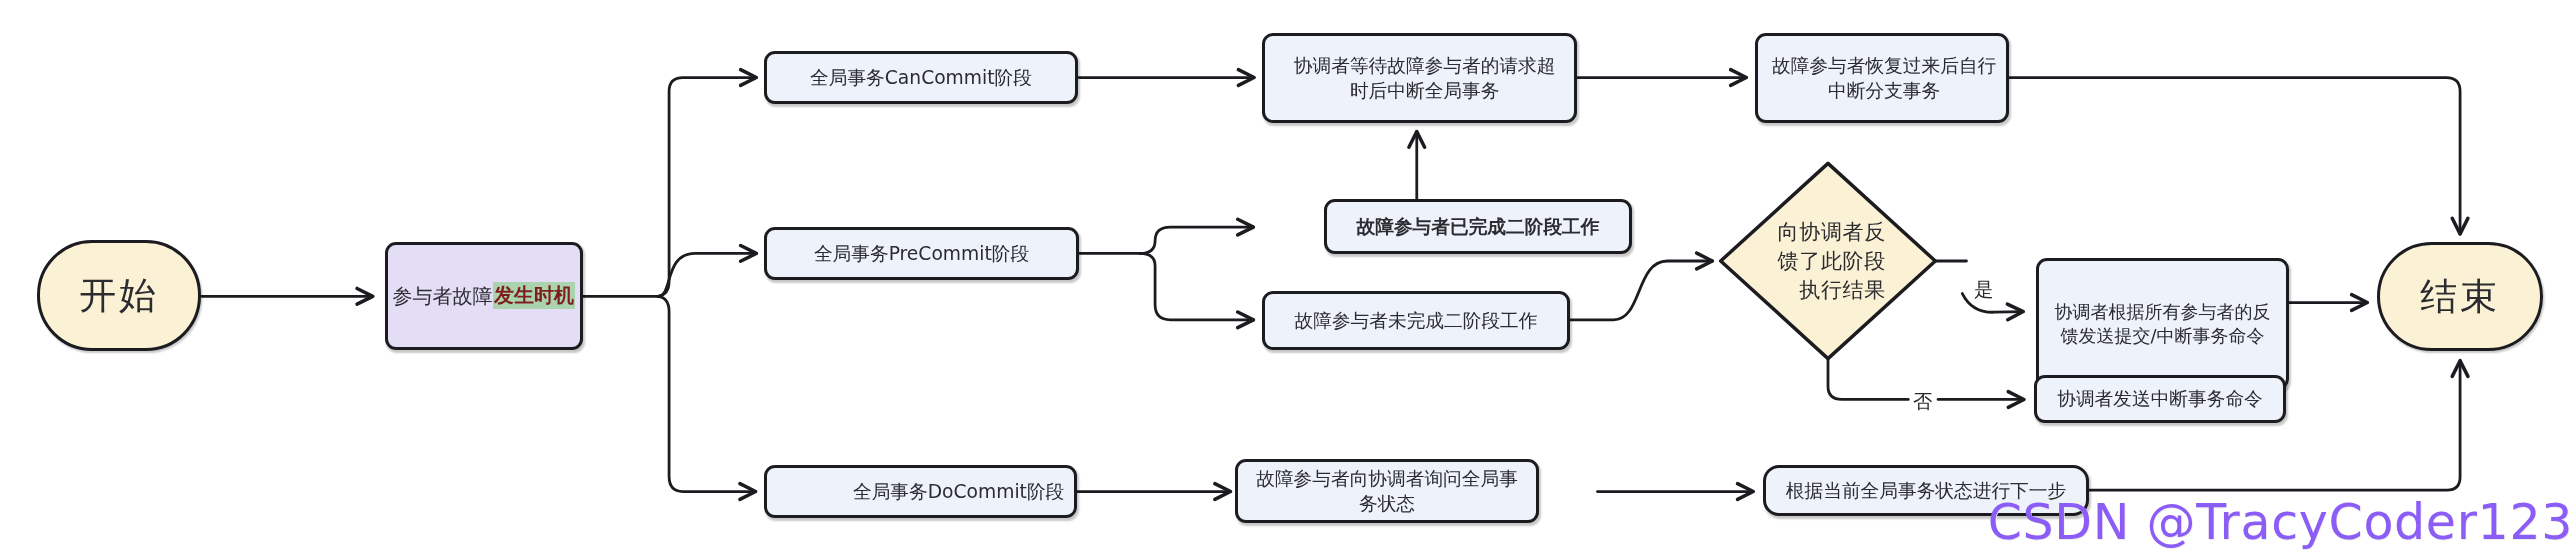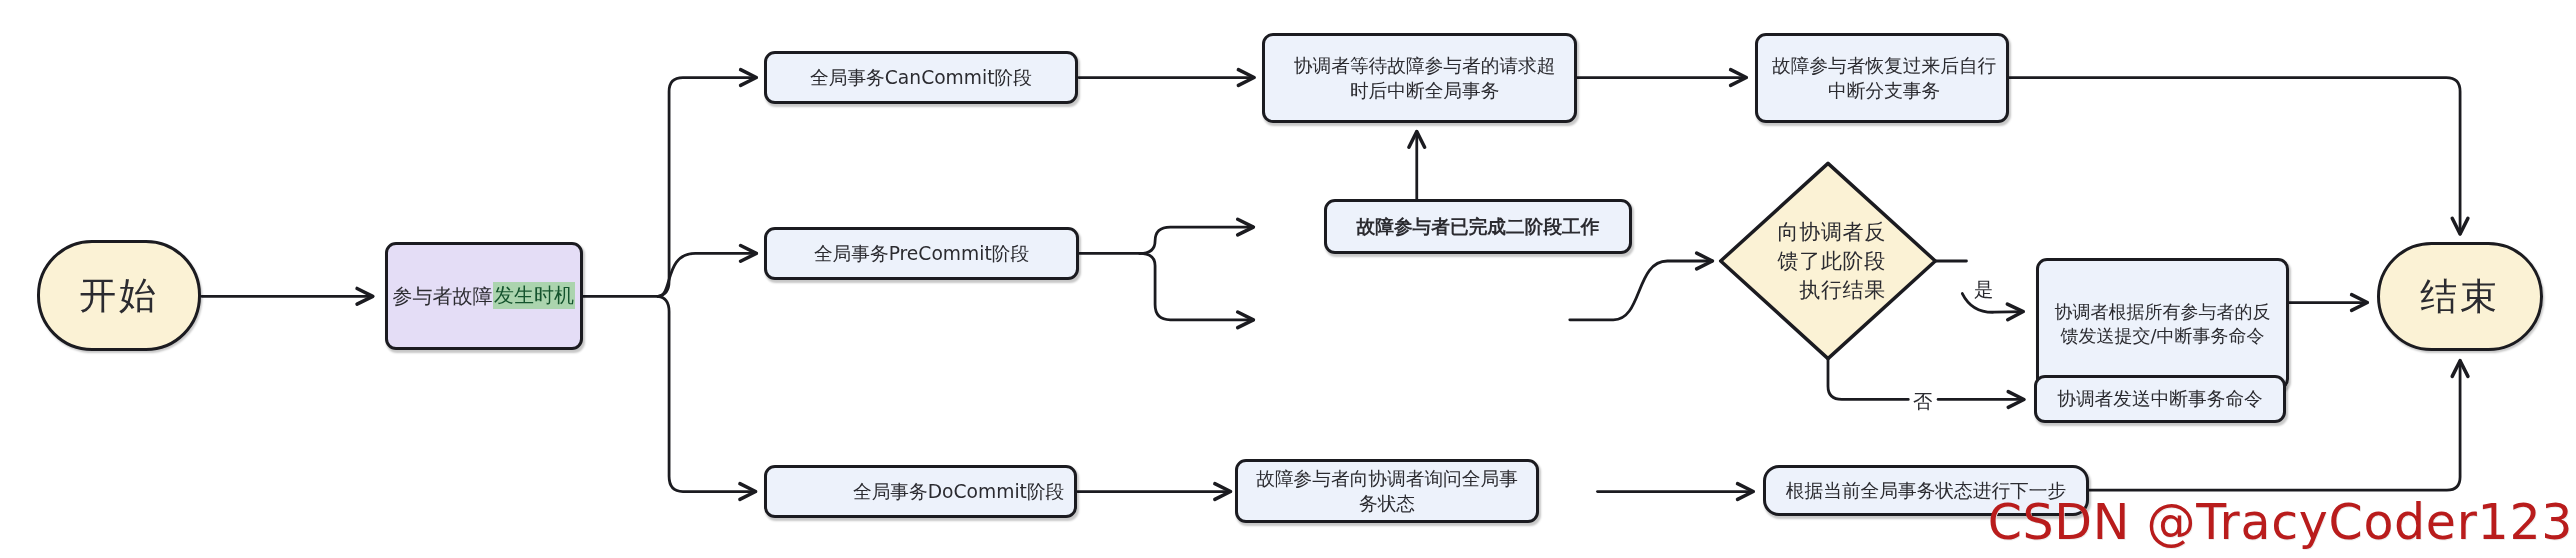--- a/index.html
+++ b/index.html
@@ -12,30 +12,30 @@
   .node{
     position:absolute; box-sizing:border-box;
     border:3.5px solid #1b1b20; background:#edf2fb;
     display:flex; align-items:center; justify-content:center;
     text-align:center; line-height:1.35;
     box-shadow:1.4px 2.1px 2.1px rgba(0,0,0,0.22);
   }
   .proc{border-radius:11px; font-size:18.7px; padding:2.8px 9.7px;}
   .terminal{border-radius:55px; background:#fbf2d5; font-size:37px; letter-spacing:2.8px;}
   .trigger{border-radius:11px; background:#e4ddf6; font-size:20px; padding:2.8px 4.2px;}
-  .trigger .hl{background:#abd4ae; color:#14532d; padding:1.4px 1.4px;}
+  .trigger .hl{background:#abd4ae; color:#7f1d1d; padding:1.4px 1.4px;font-weight:bold;}
   .dtext{
     position:absolute; left:1770px; top:218px; width:116px; height:87px;
     font-size:21px; line-height:29px; text-align:right; letter-spacing:0.7px;
   }
   .elabel{position:absolute; font-size:19.4px; color:#2b2b30;}
   .lbl-yes{left:1974px; top:276px;}
   .lbl-no{left:1913px; top:388px;}
   .watermark{
-    position:absolute; right:2.8px; top:494px; font-size:49px; color:#b91c1c;
+    position:absolute; right:2.8px; top:494px; font-size:49px; color:#8b5cf6;
     letter-spacing:0.7px; text-shadow:0.7px 0.7px 0 #ececec;
   }
   
   .n-start   {left:37px;  top:240px; width:164px; height:111px;}
   .n-trigger {left:385px; top:242px; width:198px; height:108px;}
   .n-b1      {left:764px;top:51px;  width:314px; height:53px;}
   .n-b2      {left:1262px;top:33px;  width:315px; height:90px;padding-left:20px;}
   .n-b3      {left:1755px;top:33px;  width:254px; height:90px;padding-left:14px;}
   .n-b4      {left:764px;top:227px; width:315px; height:53px;}
   .n-b5      {left:1324px;top:199px; width:308px; height:55px;font-weight:bold;}
@@ -110,20 +110,23 @@
   </div>
 
   <div class="node proc n-b4">
     <span>全局事务PreCommit阶段</span>
   </div>
 
   <div class="node proc n-b5">
     <span>故障参与者已完成二阶段工作</span>
   </div>
 
+  <div class="node proc n-b6">
+    <span>故障参与者未完成二阶段工作</span>
+  </div>
 
   <div class="dtext">向协调者反馈了此阶段执行结果</div>
 
   <div class="node proc n-b7">
     <span>协调者根据所有参与者的反馈发送提交/中断事务命令</span>
   </div>
 
   <div class="node proc n-b8">
     <span>协调者发送中断事务命令</span>
   </div>

